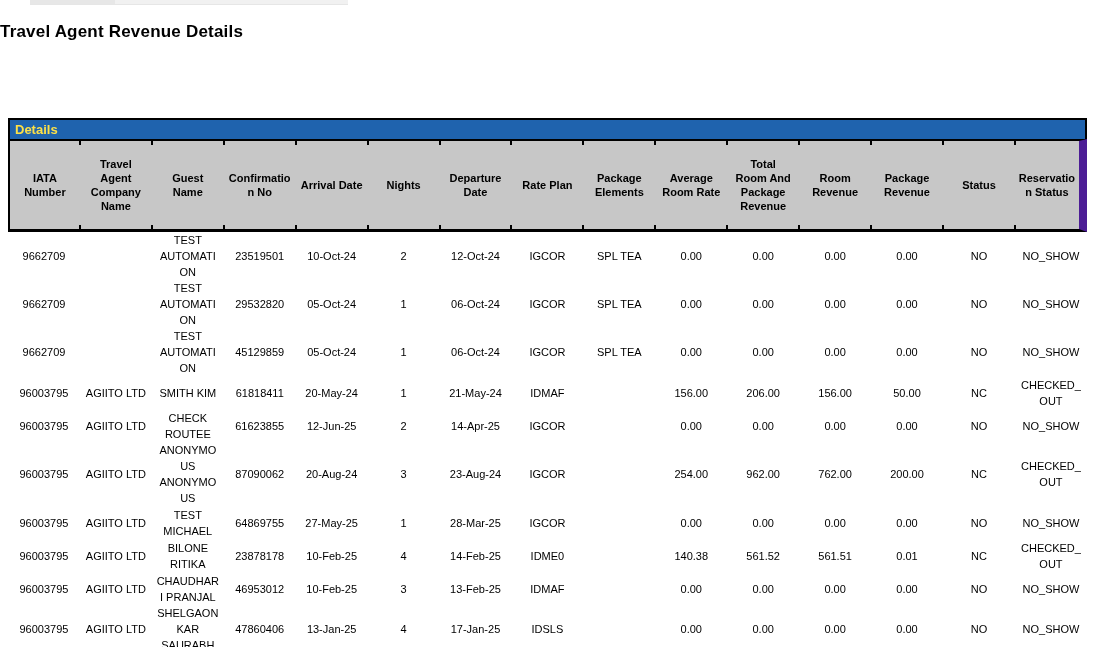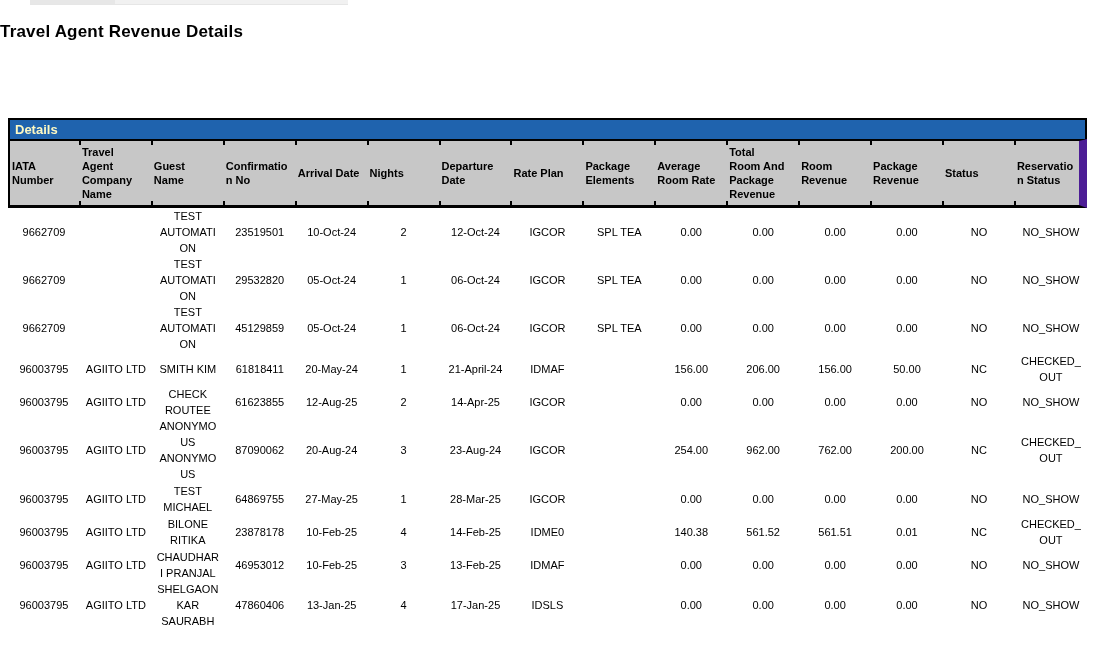--- a/index.html
+++ b/index.html
@@ -16,31 +16,31 @@
   .top-artifact .seg{
     position:absolute;left:0;top:0;width:85px;height:4px;background:#e7e7e7;
   }
   .title{
     padding-top:22px;text-align:left;font-size:17px;font-weight:bold;
     letter-spacing:.2px;
   }
   .panel{margin:76px 8px 0 8px;}
   .panel-bar{
     background:#1F63AE;border:2px solid #000;border-bottom:none;
-    color:#fef9c3;font-size:13px;font-weight:bold;
+    color:#fde047;font-size:13px;font-weight:bold;
     padding:2px 5px 2px 5px;height:15px;line-height:15px;
   }
   table.grid{
     width:100%;border-collapse:separate;border-spacing:0;table-layout:fixed;
   }
   table.grid th{
     background:#C7C7C7;border-top:2px solid #000;border-bottom:3px solid #000;
     font-size:11px;font-weight:bold;line-height:14px;
-    text-align:left;vertical-align:middle;
-    padding:4px 2px;white-space:pre-line;word-wrap:break-word;
+    text-align:center;vertical-align:middle;
+    padding:16px 2px;white-space:pre-line;word-wrap:break-word;
     position:relative;
   }
   table.grid th:first-child{border-left:2px solid #000;margin-left:17px;}
   table.grid th:last-child{border-right:8px solid #4c1d95;}
   
   table.grid th + th::before{
     content:"";position:absolute;left:-1px;top:0;width:2px;height:4px;background:#000;
   }
   table.grid th + th::after{
     content:"";position:absolute;left:-1px;bottom:0;width:2px;height:4px;background:#000;
@@ -161,38 +161,38 @@
             <td>NO</td>
             <td>NO_SHOW</td>
           </tr>
           <tr>
             <td>96003795</td>
             <td>AGIITO LTD</td>
             <td>SMITH KIM</td>
             <td>61818411</td>
             <td>20-May-24</td>
             <td>1</td>
-            <td>21-April-24</td>
+            <td>21-May-24</td>
             <td>IDMAF</td>
             <td></td>
             <td>156.00</td>
             <td>206.00</td>
             <td>156.00</td>
             <td>50.00</td>
             <td>NC</td>
             <td>CHECKED_
 OUT</td>
           </tr>
           <tr>
             <td>96003795</td>
             <td>AGIITO LTD</td>
             <td>CHECK
 ROUTEE</td>
             <td>61623855</td>
-            <td>12-Aug-25</td>
+            <td>12-Jun-25</td>
             <td>2</td>
             <td>14-Apr-25</td>
             <td>IGCOR</td>
             <td></td>
             <td>0.00</td>
             <td>0.00</td>
             <td>0.00</td>
             <td>0.00</td>
             <td>NO</td>
             <td>NO_SHOW</td>

